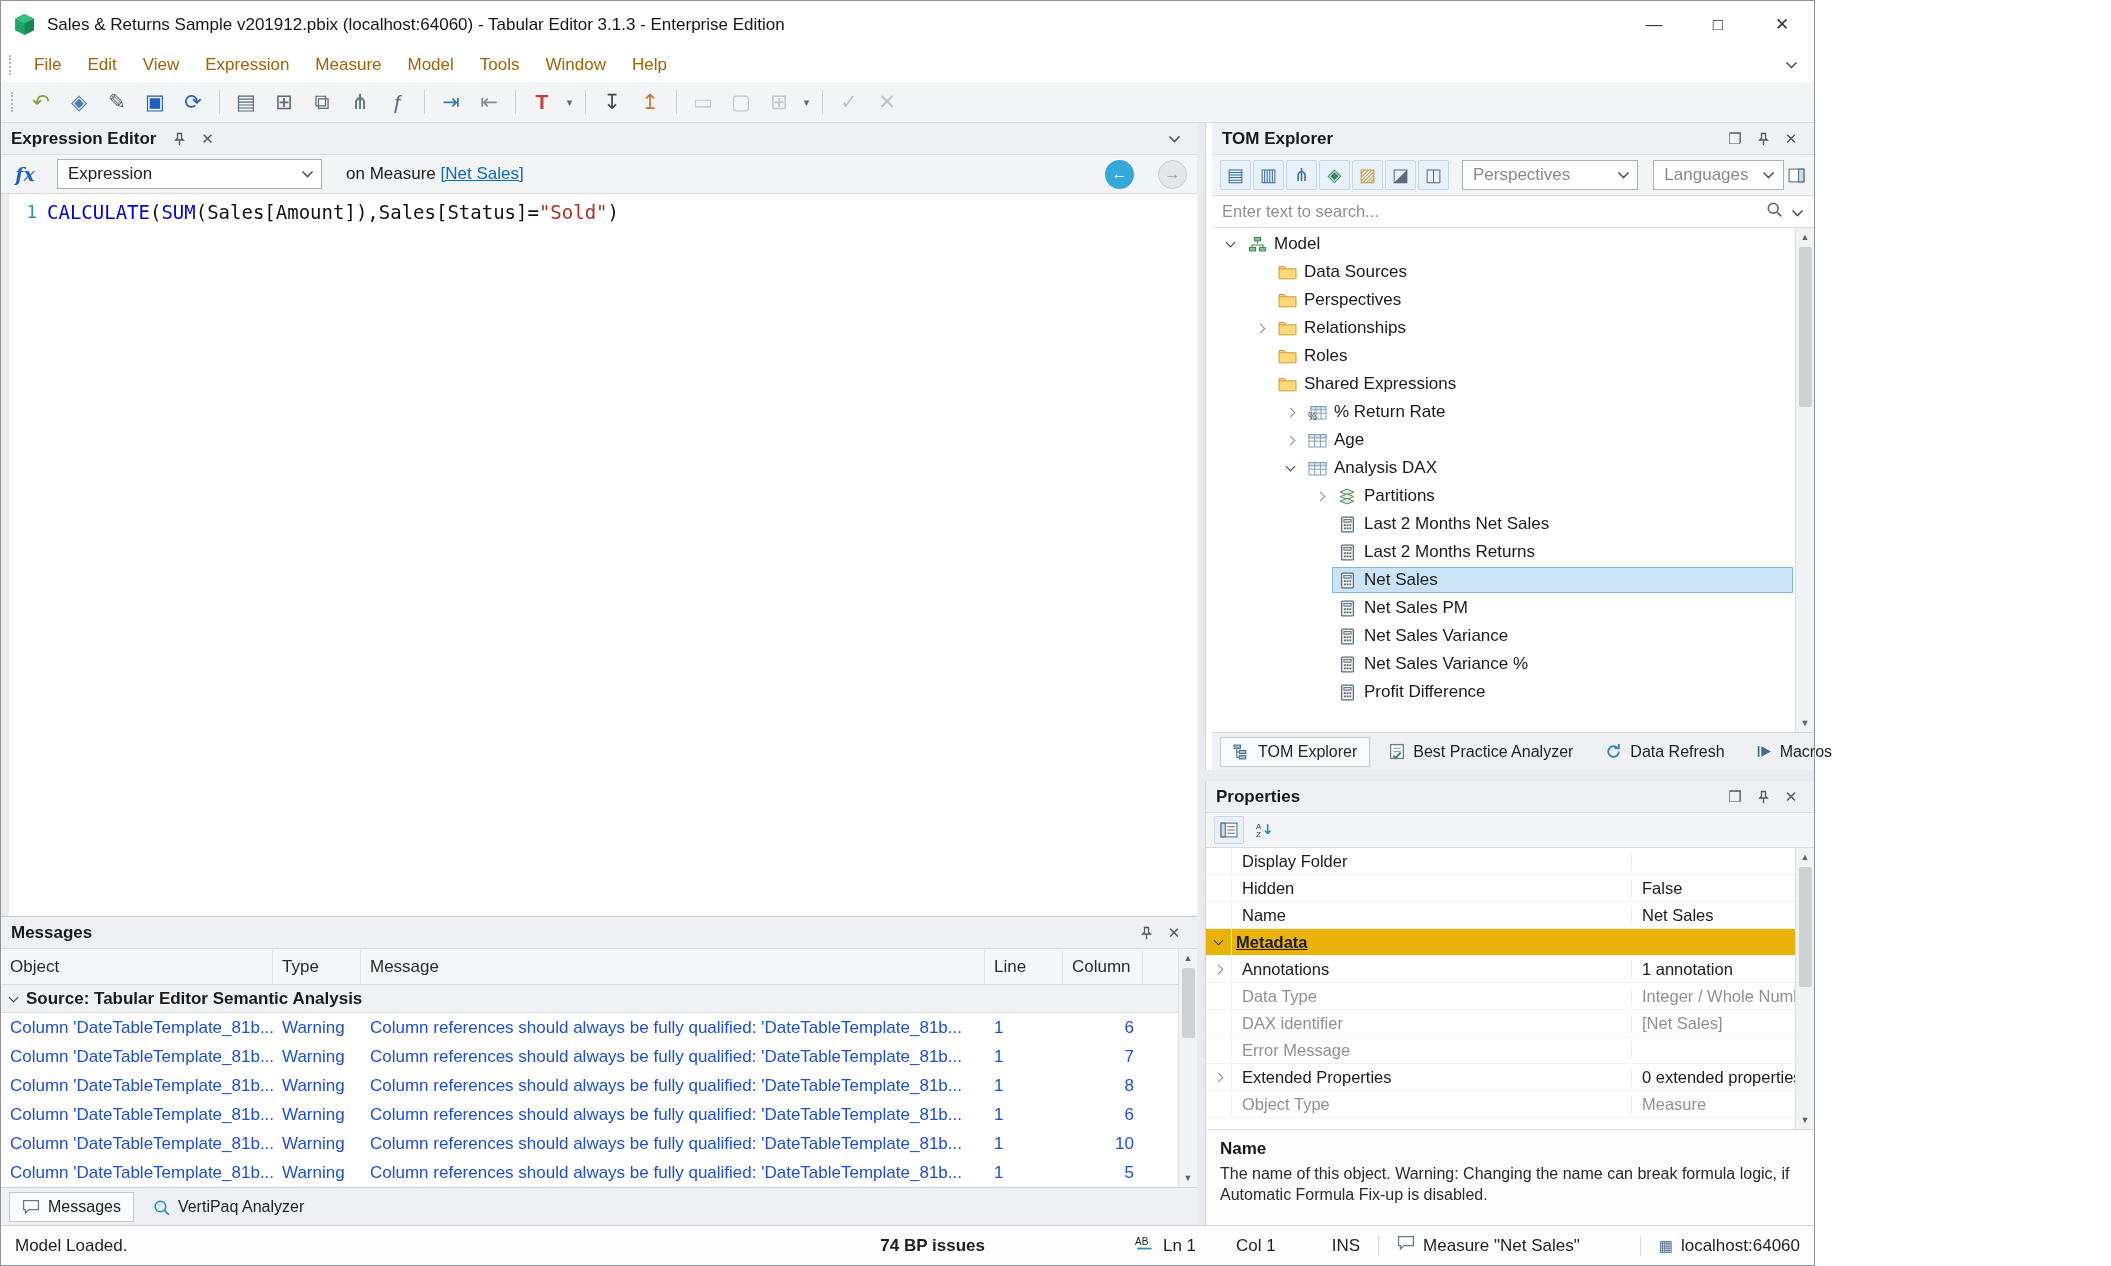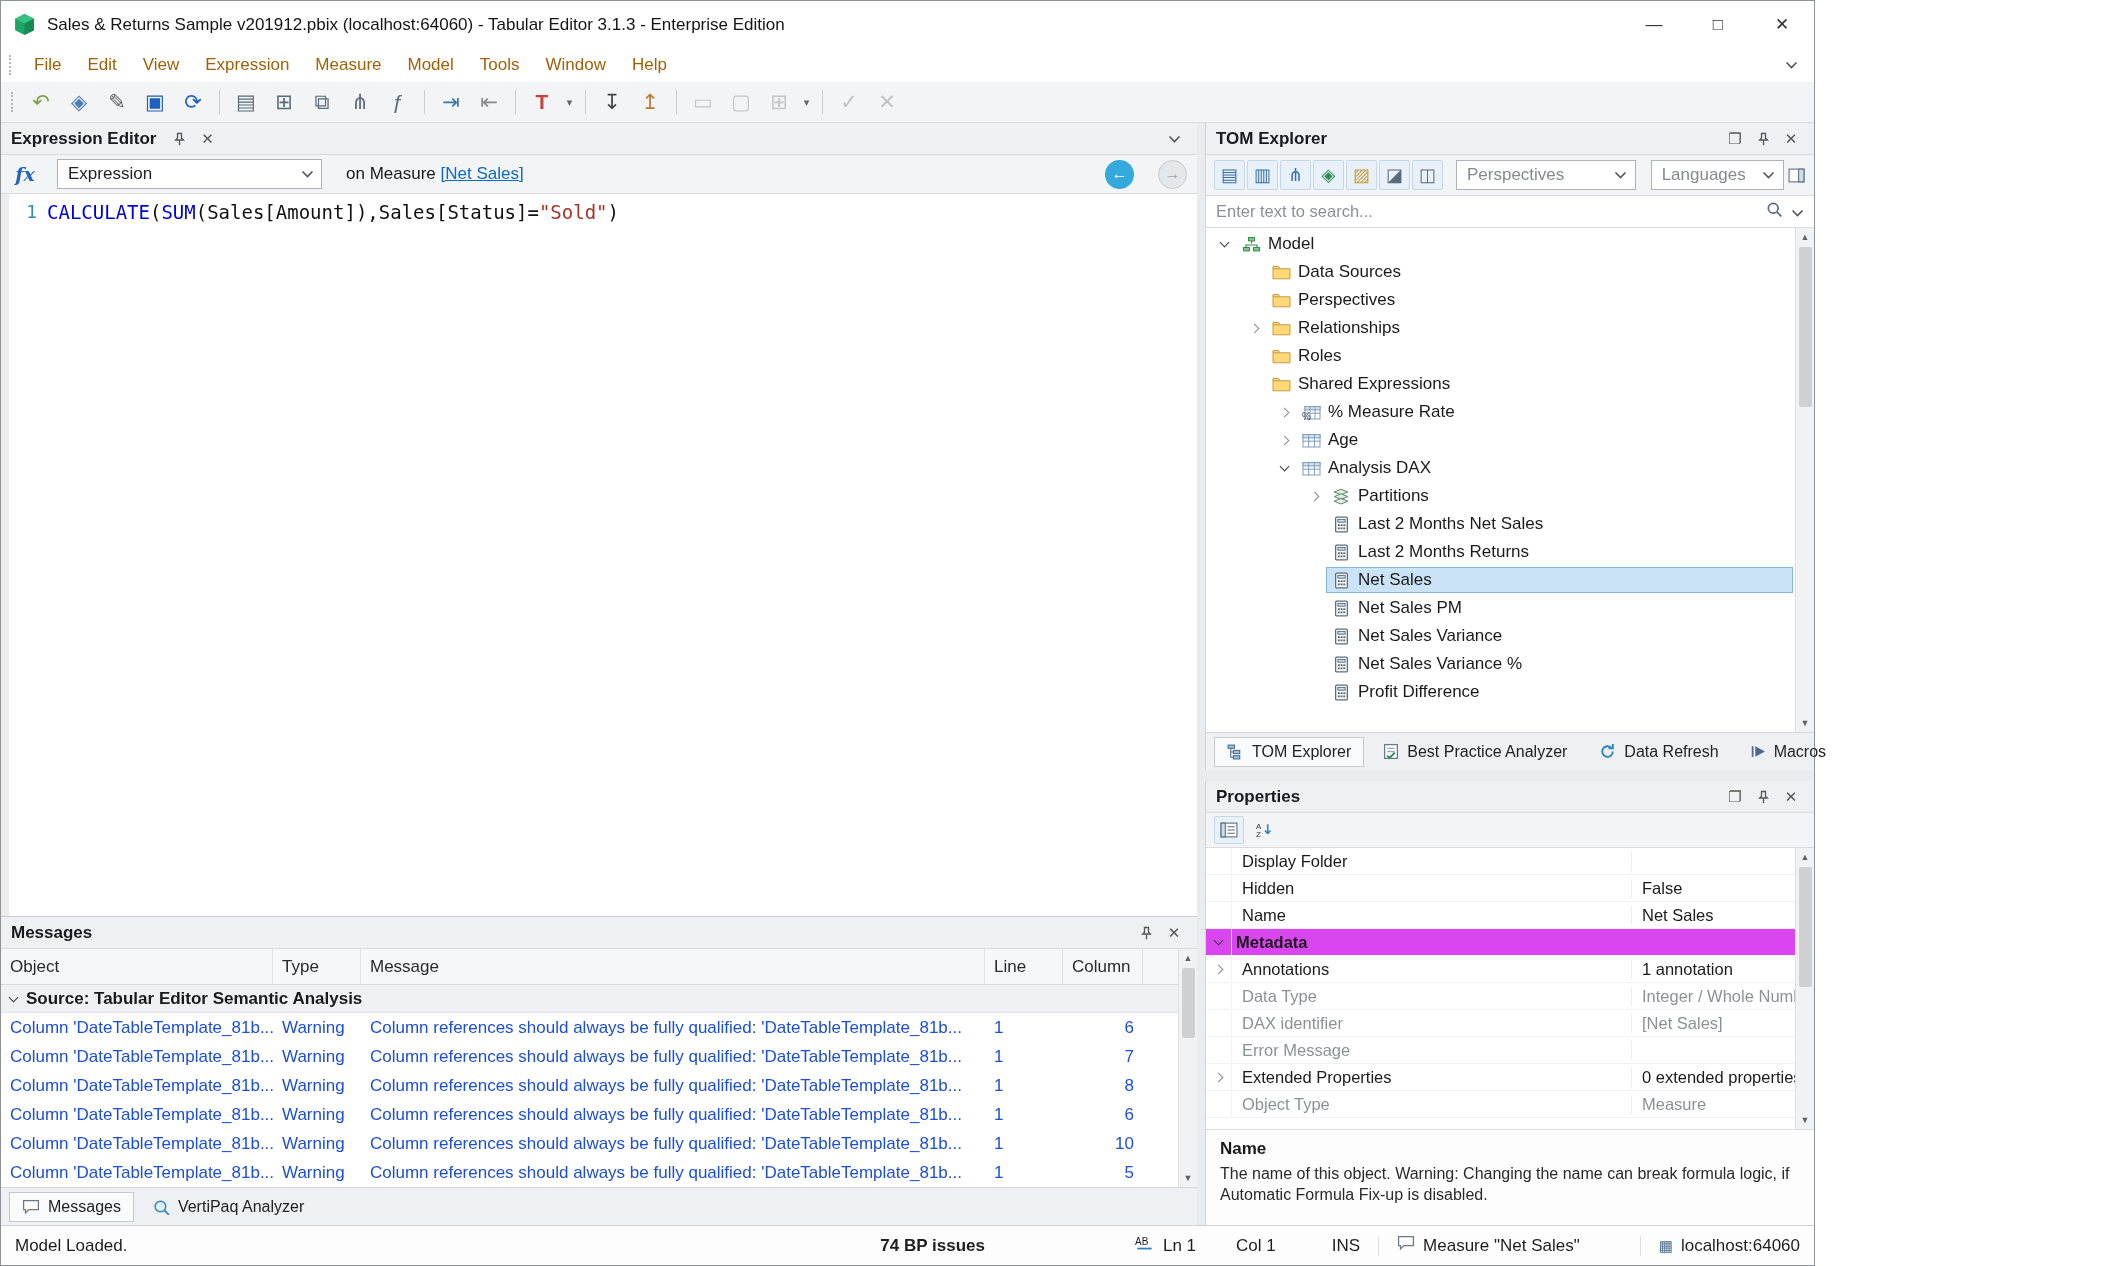--- a/index.html
+++ b/index.html
@@ -78,21 +78,21 @@
   .tab.active { background:#fafbfc; border-color:#c6c8ca; }
   .tab-icon { display:flex; align-items:center; }
 
   
   .vscroll { flex:0 0 19px; width:19px; background:#f1f2f3; border-left:1px solid #e0e0e0; display:flex; flex-direction:column; align-items:center; }
   .sb-arrow { height:18px; width:100%; color:#606060; font-size:9px; display:flex; align-items:center; justify-content:center; }
   .sb-track { flex:1; width:100%; display:flex; flex-direction:column; align-items:center; padding-top:1px; }
   .sb-thumb { width:13px; background:#cfd0d2; border-radius:2px; }
 
   
-  .tom-panel { flex:0 0 647px; display:flex; flex-direction:column; background:#fff; border-left:1px solid #d2d4d6; }
+  .tom-panel { flex:0 0 647px; display:flex; flex-direction:column; background:#fff; border-left:1px solid #d2d4d6;padding-left:6px; }
   .tom-toolbar { flex:0 0 41px; background:#f3f4f6; border-bottom:1px solid #d9dbdd; display:flex; align-items:center; padding:0 8px; gap:3px; }
   .ttb-btn { width:31px; height:30px; display:flex; align-items:center; justify-content:center; font-size:18px; border:1px solid #c3d6ea; background:#e8f1fa; border-radius:2px; }
   .persp-combo { width:268px; margin-left:10px; }
   .lang-combo { width:196px; margin-left:12px; }
   .dock-btn { margin-left:auto; width:30px; height:28px; display:flex; align-items:center; justify-content:center; }
   .tom-search { flex:0 0 32px; background:#fff; border-bottom:1px solid #dcdee0; display:flex; align-items:center; padding:0 10px; gap:8px; }
   .search-placeholder { flex:1; color:#8b9096; font-size:16.5px; white-space:nowrap; overflow:hidden; }
   .tom-tree-wrap { flex:1; min-height:0; display:flex; overflow:hidden; }
   #tom-tree { flex:1; min-width:0; overflow:hidden; padding-top:2px; }
   .tree-row { height:28px; display:flex; align-items:center; font-size:17px; }
@@ -111,21 +111,21 @@
   .props-toolbar { flex:0 0 35px; background:#f3f4f6; border-bottom:1px solid #d9dbdd; display:flex; align-items:center; gap:5px; padding:0 8px; }
   .ptb-btn { width:30px; height:28px; display:flex; align-items:center; justify-content:center; border:1px solid transparent; border-radius:2px; }
   .ptb-btn.active { border-color:#c3d6ea; background:#e8f1fa; }
   .props-grid-wrap { flex:1; min-height:0; display:flex; overflow:hidden; }
   #props-rows { flex:1; min-width:0; overflow:hidden; }
   .pg-row { height:27px; display:flex; align-items:center; border-bottom:1px solid #f1f2f3; font-size:16.5px; color:#1a1a1a; }
   .pg-gutter { flex:0 0 26px; width:26px; height:100%; display:flex; align-items:center; justify-content:center; border-right:1px solid #f1f2f3; }
   .pg-name { flex:0 0 400px; width:400px; padding:0 10px; border-right:1px solid #ececec; overflow:hidden; white-space:nowrap; }
   .pg-value { flex:1; padding:0 10px; overflow:hidden; white-space:nowrap; }
   .pg-ro .pg-name, .pg-ro .pg-value { color:#8d9196; }
-  .pg-group { background:#d946ef; font-weight:bold; }
+  .pg-group { background:#eab308; font-weight:bold;text-decoration:underline; }
   .pg-groupname { padding-left:4px; }
   .props-desc { flex:0 0 96px; border-top:1px solid #d9dbdd; background:#fdfdfd; padding:9px 14px; overflow:hidden; }
   .desc-title { font-weight:bold; font-size:17px; margin-bottom:5px; }
   .desc-text { font-size:16px; color:#2a2a2a; line-height:1.3; }
 
   
   .statusbar { flex:0 0 40px; background:#fdfdfd; border-top:1px solid #d2d4d6; display:flex; align-items:center; padding:0 14px; font-size:17px; color:#1e1e1e; white-space:nowrap; }
   .sb-bp { font-weight:bold; margin-left:auto; }
   .sb-item { display:flex; align-items:center; gap:8px; }
   .sb-sep { width:1px; height:20px; background:#ddd; margin:0 18px; }
@@ -501,21 +501,21 @@
                 </span>
                 <span class="tree-content">
                   <span class="ticon">
                     <svg width="19" height="17" viewBox="0 0 19 16">
                       <rect x="3" y="2" width="15" height="12.5" fill="#fff" stroke="#7f9db9"></rect>
                       <rect x="3" y="2" width="15" height="3.4" fill="#cfe0f1" stroke="#7f9db9"></rect>
                       <path d="M8 2v12.5M13 2v12.5M3 8.7h15" stroke="#7f9db9" fill="none"></path>
                       <text x="0" y="15" font-size="10" fill="#444">%</text>
                     </svg>
                   </span>
-                  <span class="tlabel">% Measure Rate</span>
+                  <span class="tlabel">% Return Rate</span>
                 </span>
               </div>
               <div class="tree-row">
                 <span class="t-ind" style="width: 66px;"></span>
                 <span class="chev-slot">
                   <span class="chev "></span>
                 </span>
                 <span class="tree-content">
                   <span class="ticon">
                     <svg width="19" height="17" viewBox="0 0 19 16">

